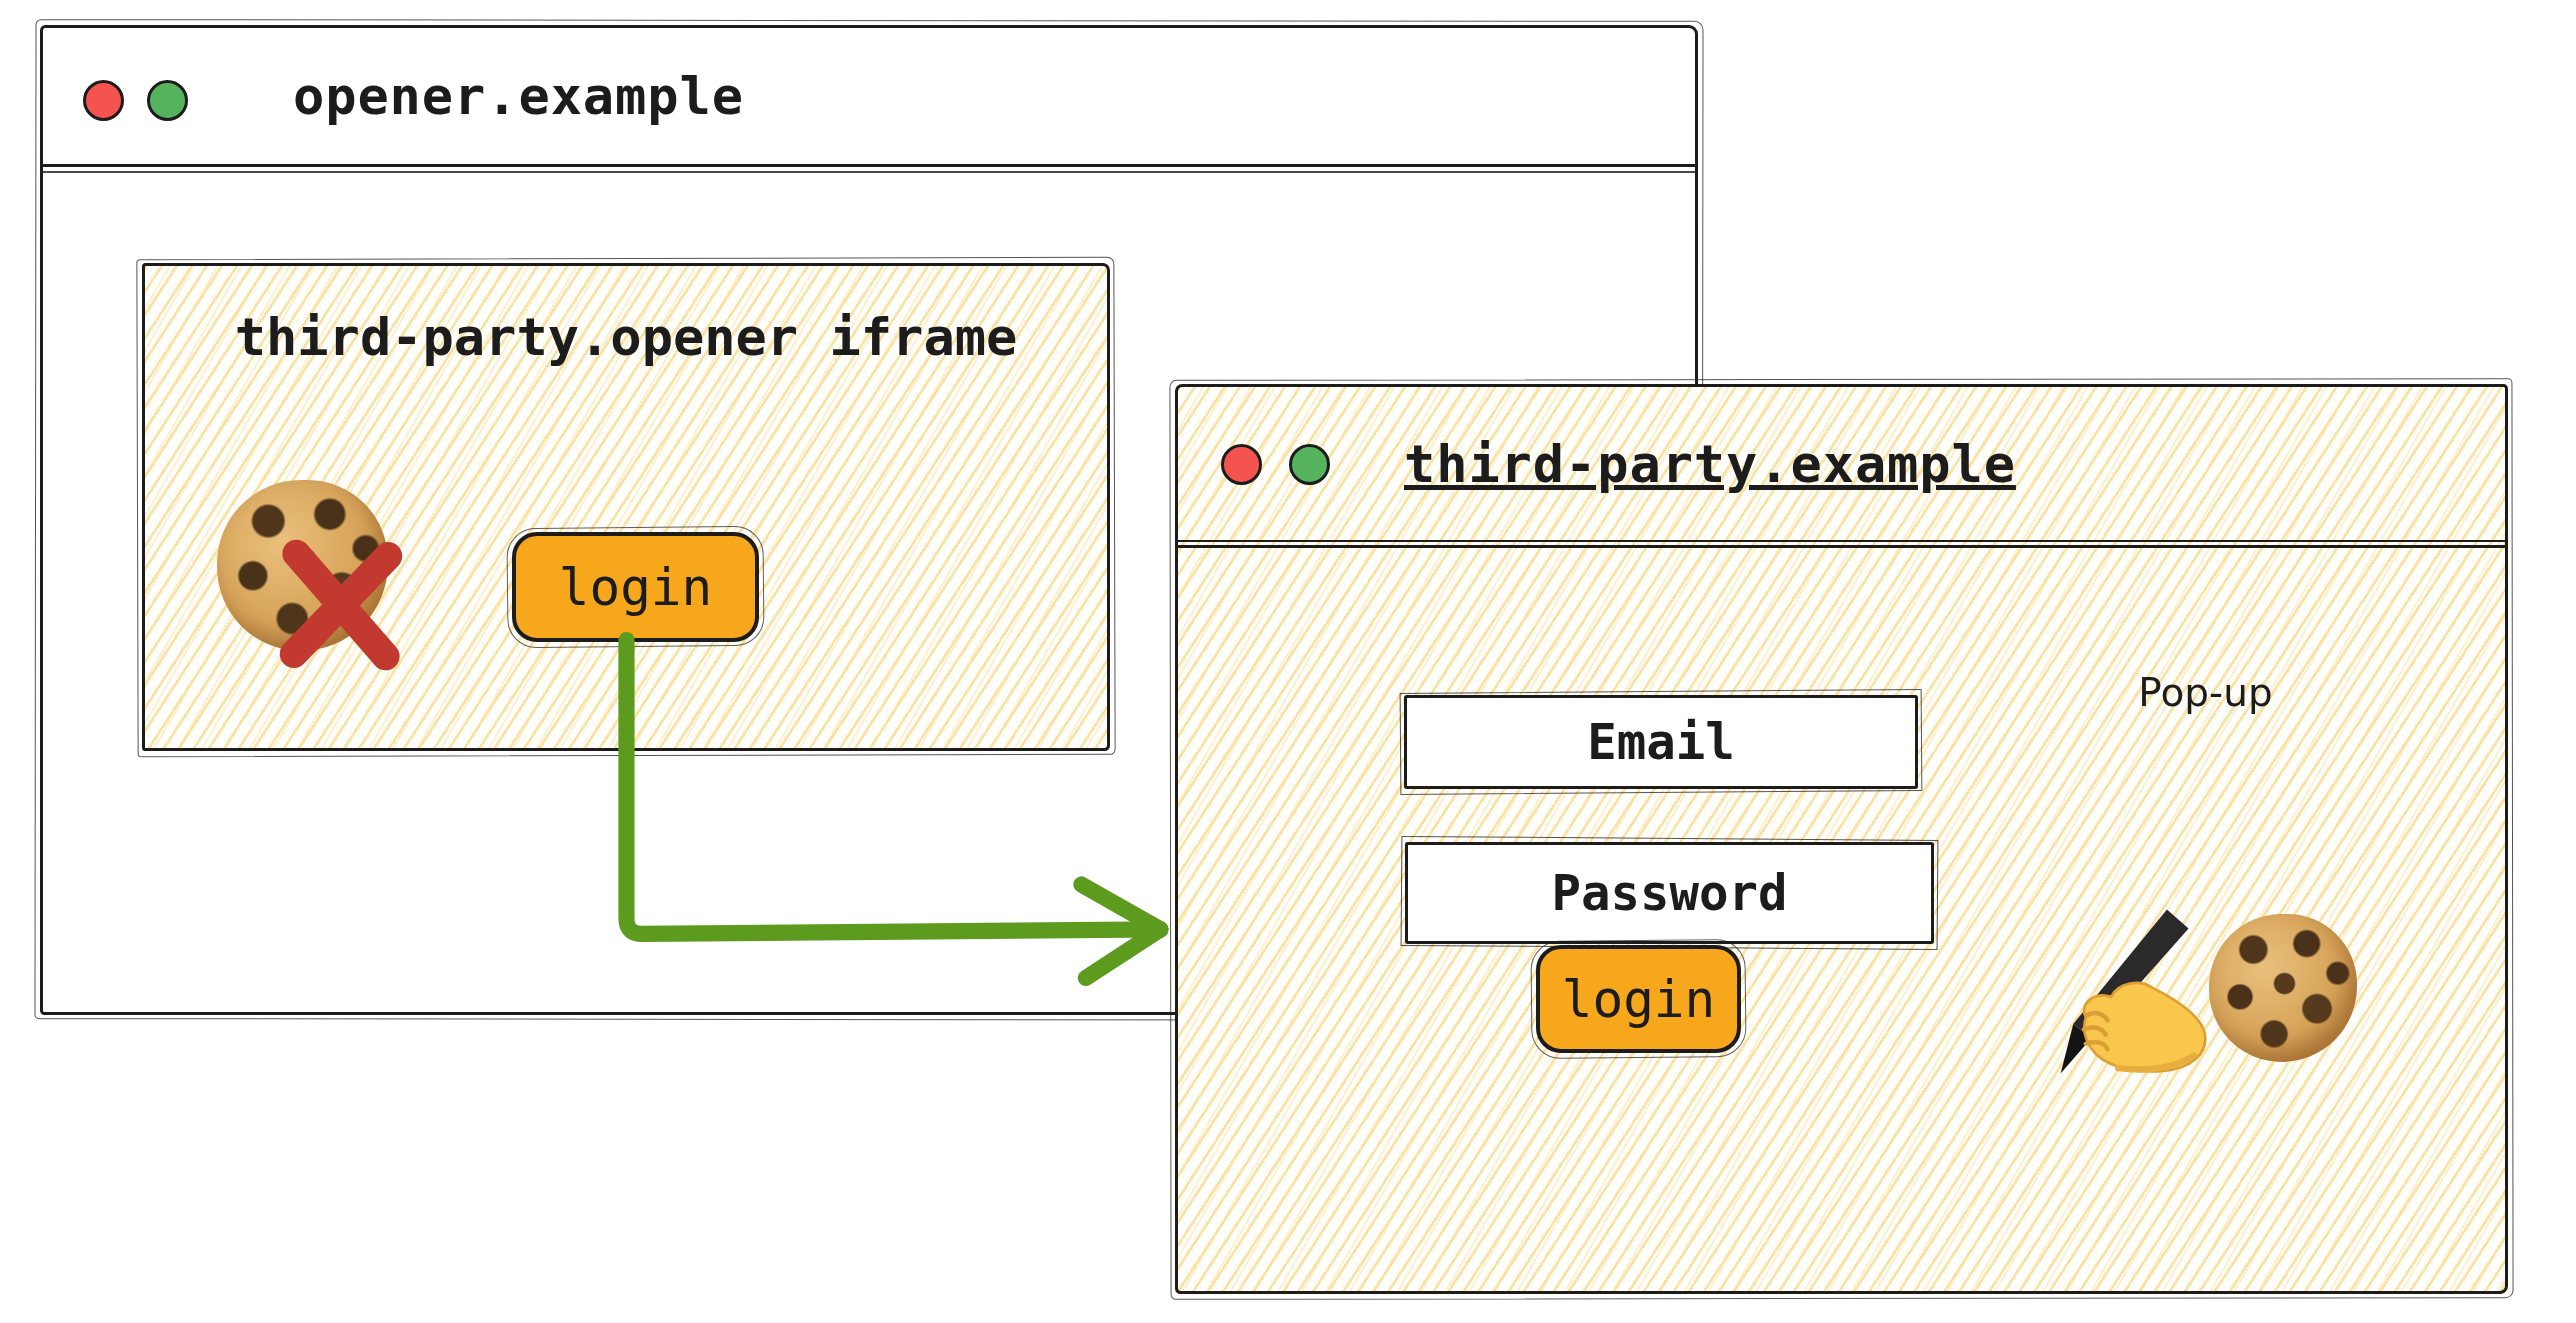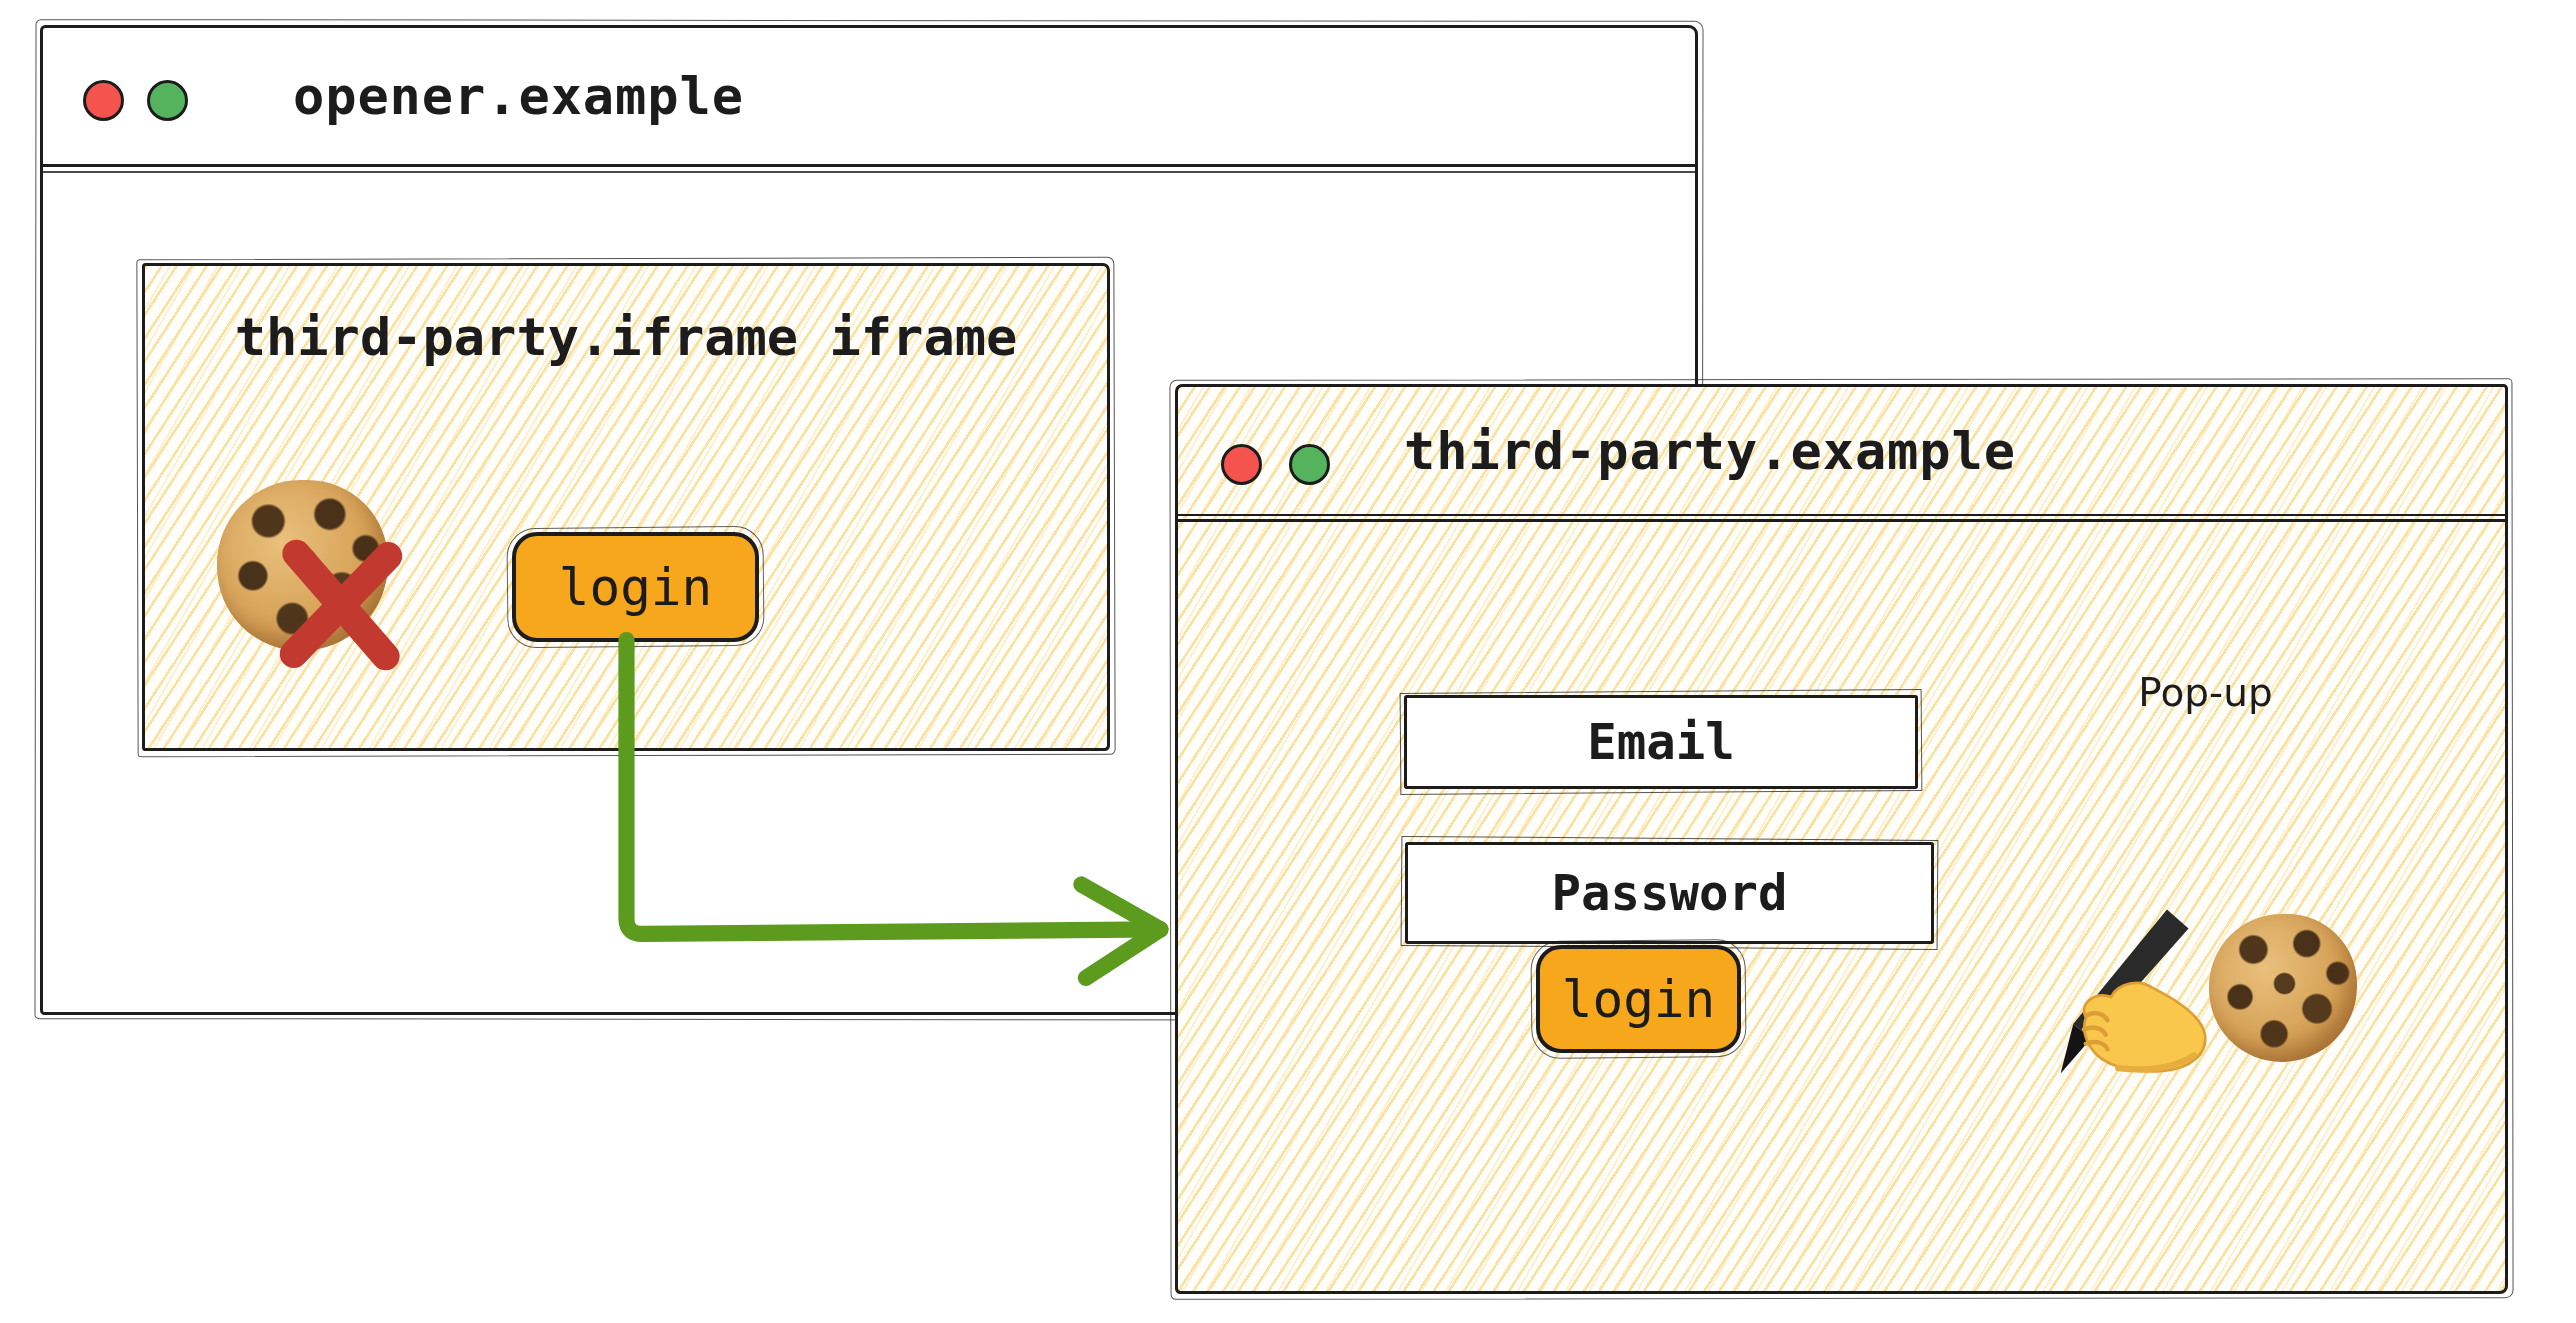--- a/index.html
+++ b/index.html
@@ -154,21 +154,21 @@
 
   
   .window-popup {
     left: 1175px; top: 384px;
     width: 1333px; height: 910px;
     border-radius: 7.2px 4.5px 8px 5.4px;
     z-index: 5;
   }
   .window-popup::after { transform: rotate(-0.07deg); }
 
-  .titlebar-popup { height: 129px; border-bottom-width: 2.7px; }
+  .titlebar-popup { height: 155px; border-bottom-width: 2.7px; text-decoration: underline; }
   .titlebar-popup::before {
     content: ""; position: absolute; left: 0; right: 0; bottom: -8px;
     height: 2.7px; background: #1c1c1c;
   }
 
   .field {
     position: absolute;
     display: flex;
     align-items: center;
     justify-content: center;
@@ -216,21 +216,21 @@
 
   <div class="sketch window-opener">
 
     <div class="titlebar titlebar-opener">
       <span class="dot dot-red" style="left:40px; top:52px;"></span>
       <span class="dot dot-green" style="left:104px; top:52px;"></span>
       <span class="win-title" style="margin-left:238px;">opener.example</span>
     </div>
 
     <div class="sketch hatch iframe-box">
-      <div class="iframe-label">third-party.iframe iframe</div>
+      <div class="iframe-label">third-party.opener iframe</div>
 
       <div class="cookie" style="left:72px; top:214px; width:171px; height:171px;"></div>
 
       <div class="xmark" style="left:119px; top:262px; width:153px; height:153px;"></div>
 
       <div class="btn-login" style="left:367px; top:266px; width:247px; height:110px;">
         <span>login</span>
       </div>
     </div>
   </div>

